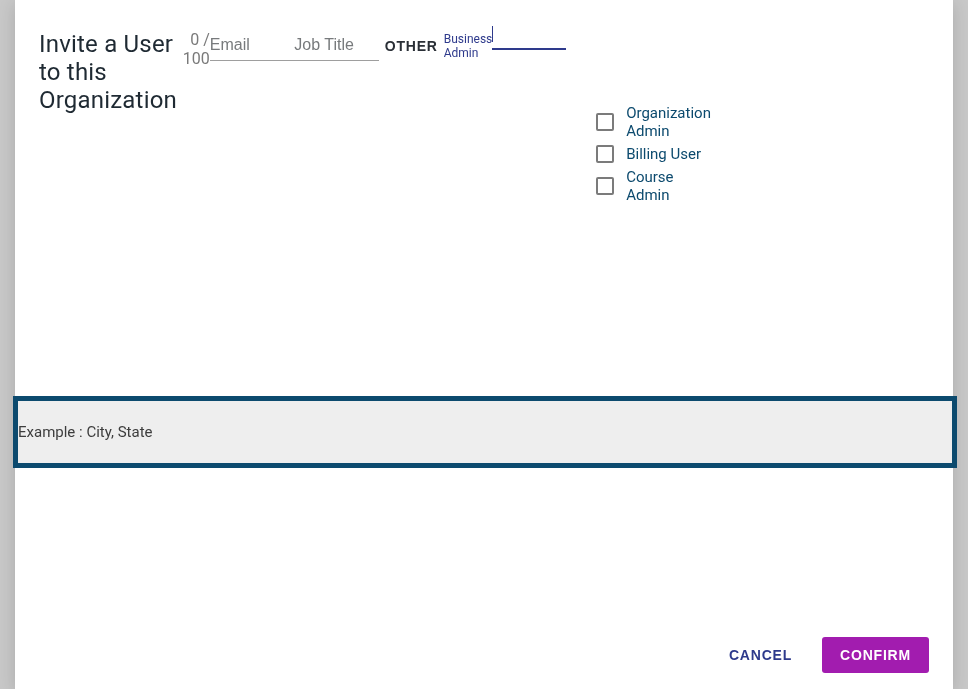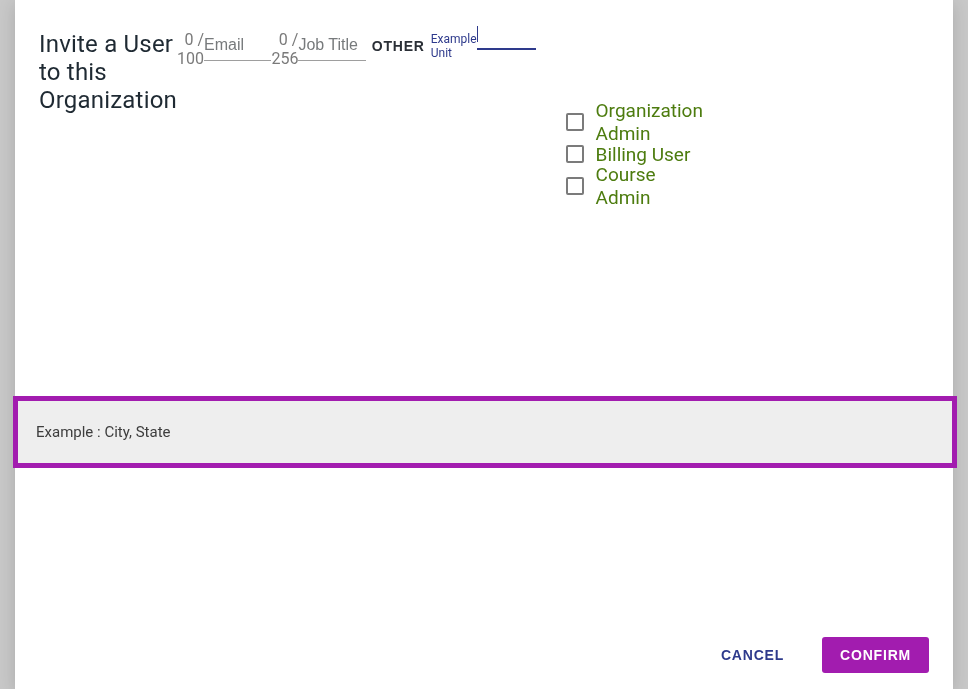--- a/index.html
+++ b/index.html
@@ -101,25 +101,24 @@
     width: 1px;
     height: 16px;
     background: #2e3a8c;
   }
   .autocomplete-highlight {
     position: absolute;
     left: 13px;
     right: 11px;
     top: 396px;
     height: 72px;
-    border: 5px solid #a21caf;
+    border: 5px solid #0c4a6e;
     background: #eeeeee;
     display: flex;
     align-items: center;
-    padding-left: 18px;
     z-index: 5;
   }
   .autocomplete-text {
     font-size: 15px;
     color: #3d3d3d;
   }
   .roles {
     margin-top: 82px;
     margin-left: 30px;
   }
@@ -131,28 +130,28 @@
   .checkbox {
     width: 18px;
     height: 18px;
     border: 2px solid #7b7b7b;
     border-radius: 2px;
     margin-right: 12px;
     cursor: pointer;
     flex-shrink: 0;
   }
   .role-label {
-    font-size: 19px;
-    color: #4d7c0f;
+    font-size: 15px;
+    color: #0c4a6e;
   }
   .actions {
     margin-top: auto;
     display: flex;
     justify-content: center;
-    gap: 20px;
+    gap: 12px;
     padding-top: 20px;
   }
   .btn {
     font-size: 14px;
     font-weight: 700;
     letter-spacing: 0.8px;
     border: none;
     cursor: pointer;
     padding: 10px 18px;
     border-radius: 3px;
@@ -172,31 +171,30 @@
 <div class="backdrop"></div>
 
 <div class="modal">
   <h1 class="modal-title">Invite a User to this Organization</h1>
 
   <div class="counter">0 / 100</div>
 
   <div class="field">
     <input class="textline" type="text" placeholder="Email" style="">
   </div>
-  <div class="counter">0 / 256</div>
 
   <div class="field">
     <input class="textline" type="text" placeholder="Job Title" style="">
   </div>
 
   <div class="row-right">
     <button class="other-link">OTHER</button>
   </div>
 
-  <div class="bu-label">Example Unit</div>
+  <div class="bu-label">Business Admin</div>
   <div class="bu-input-wrap">
     <span class="bu-caret"></span>
     <input class="bu-input" type="text" value="" style="">
   </div>
 
   <div class="roles">
     <div class="role-row">
       <div class="checkbox"></div>
       <span class="role-label">Organization Admin</span>
     </div>

